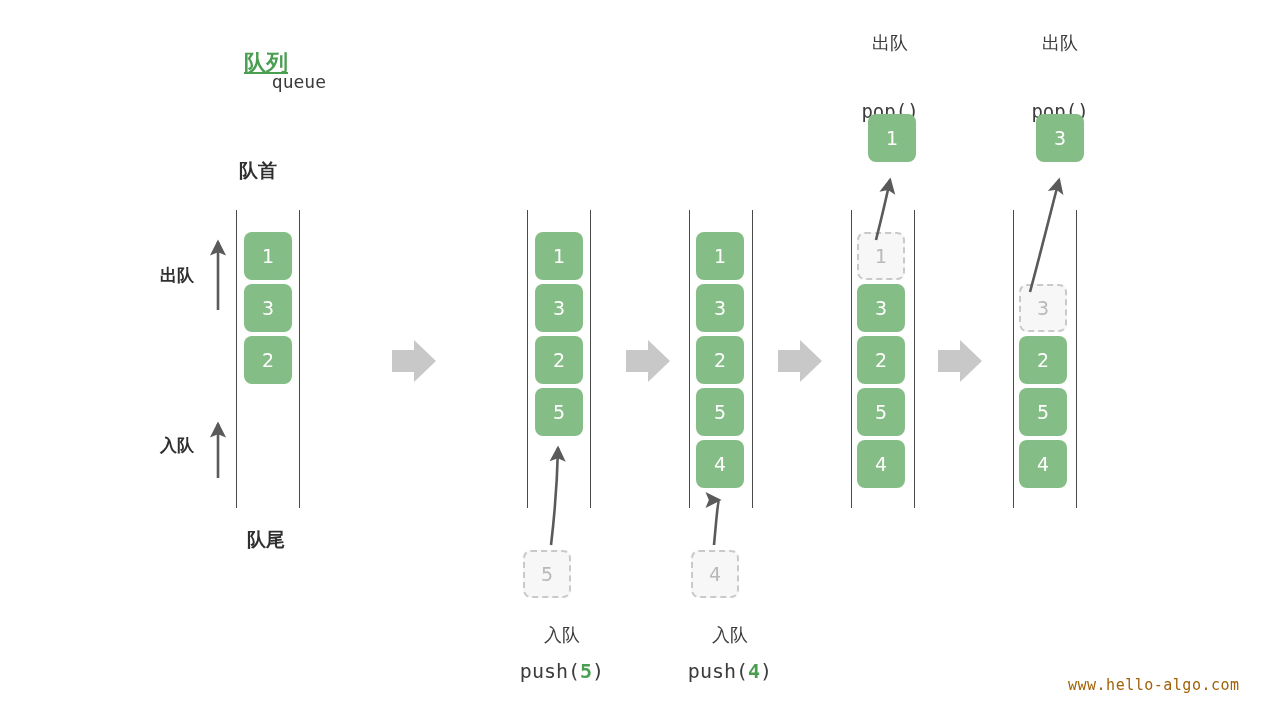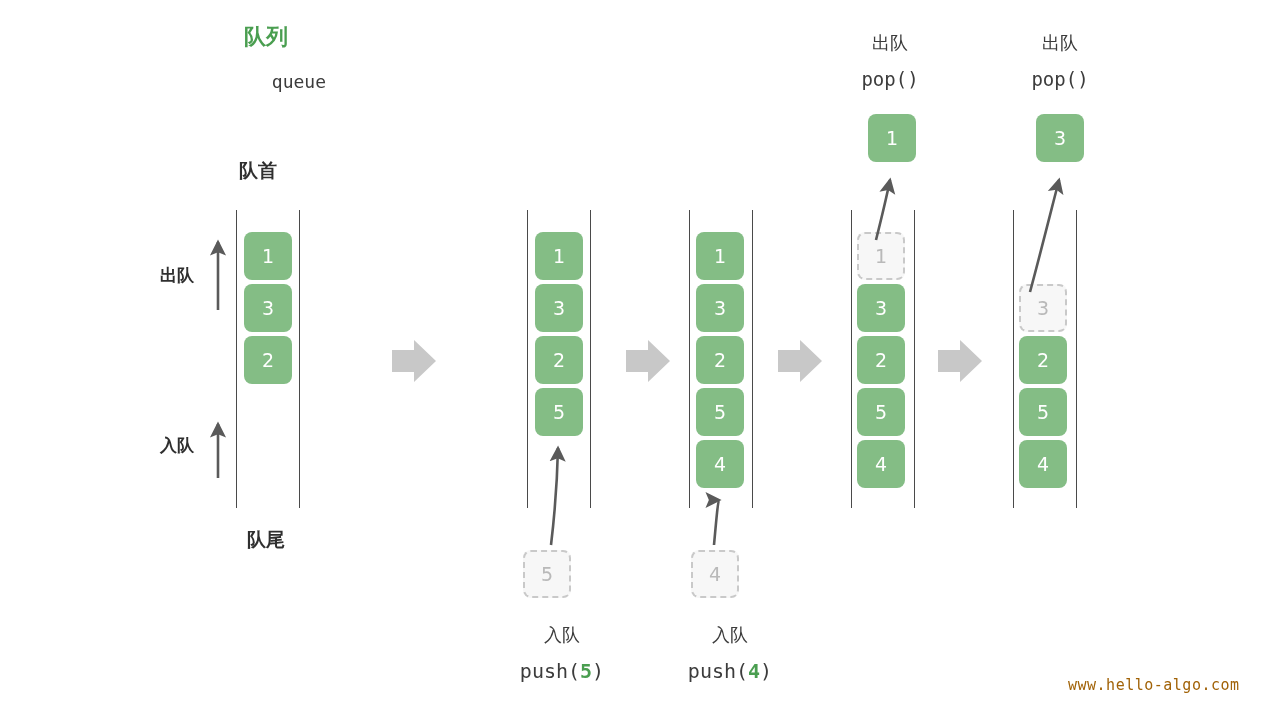--- a/index.html
+++ b/index.html
@@ -69,20 +69,21 @@
     line-height: 1;
     white-space: nowrap;
   }
   .op-title-code {
     font-family: "DejaVu Sans Mono", "Liberation Mono", monospace;
     font-size: 19px;
     color: #3c3c3c;
     text-align: center;
     line-height: 1;
     white-space: nowrap;
+    margin-top: 32px;
   }
 
   .caption-cn {
     font-size: 18px;
     color: #3c3c3c;
     text-align: center;
     line-height: 1;
     white-space: nowrap;
   }
   .caption-code {
@@ -135,21 +136,21 @@
     width: 1280px;
     height: 720px;
     pointer-events: none;
   }
 </style>
 </head>
 <body>
 
 <div class="stage">
 
-  <div class="abs title-cn" style="left:206px; top:26px; width:120px;">队列</div>
+  <div class="abs title-cn" style="left:206px; top:52px; width:120px;text-decoration:underline;">队列</div>
   <div class="abs title-en" style="left:206px; top:73px; width:120px;">queue</div>
 
   <div class="abs side-label" style="left:198px; top:161px; width:120px;">队首</div>
   <div class="abs side-label" style="left:206px; top:530px; width:120px;">队尾</div>
 
   <div class="abs op-label-cn" style="left:146px; top:267px; width:62px;">出队</div>
   <div class="abs op-label-cn" style="left:146px; top:437px; width:62px;">入队</div>
 
   <div class="abs rail" style="left:236px; top:210px; height:298px;"></div>
   <div class="abs rail" style="left:299px; top:210px; height:298px;"></div>

